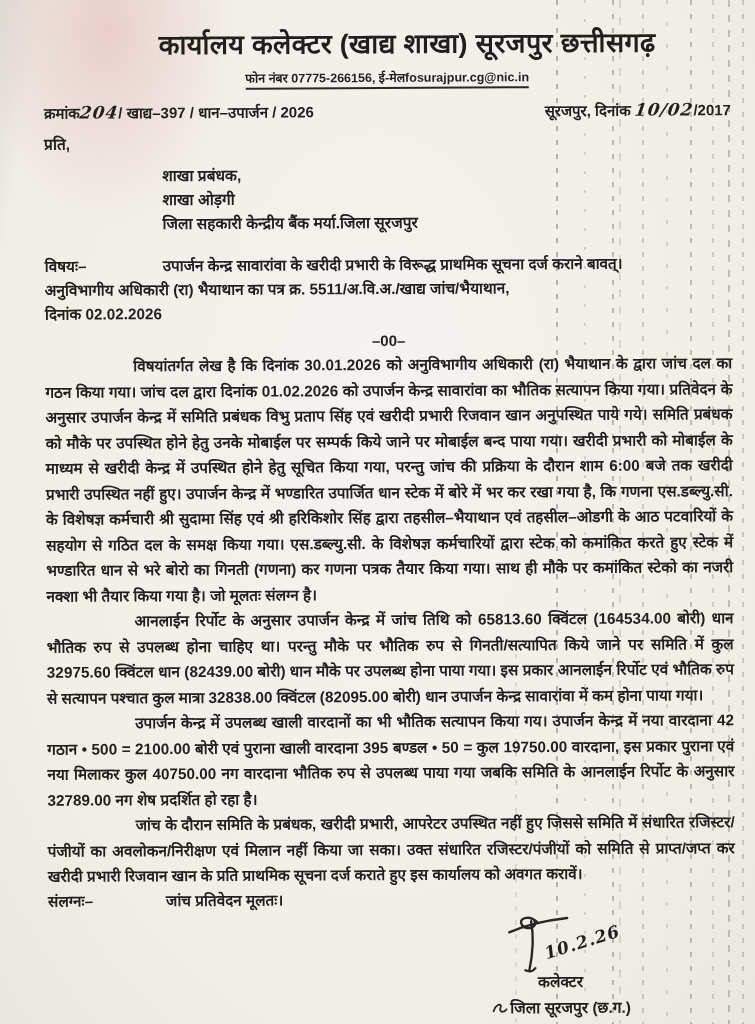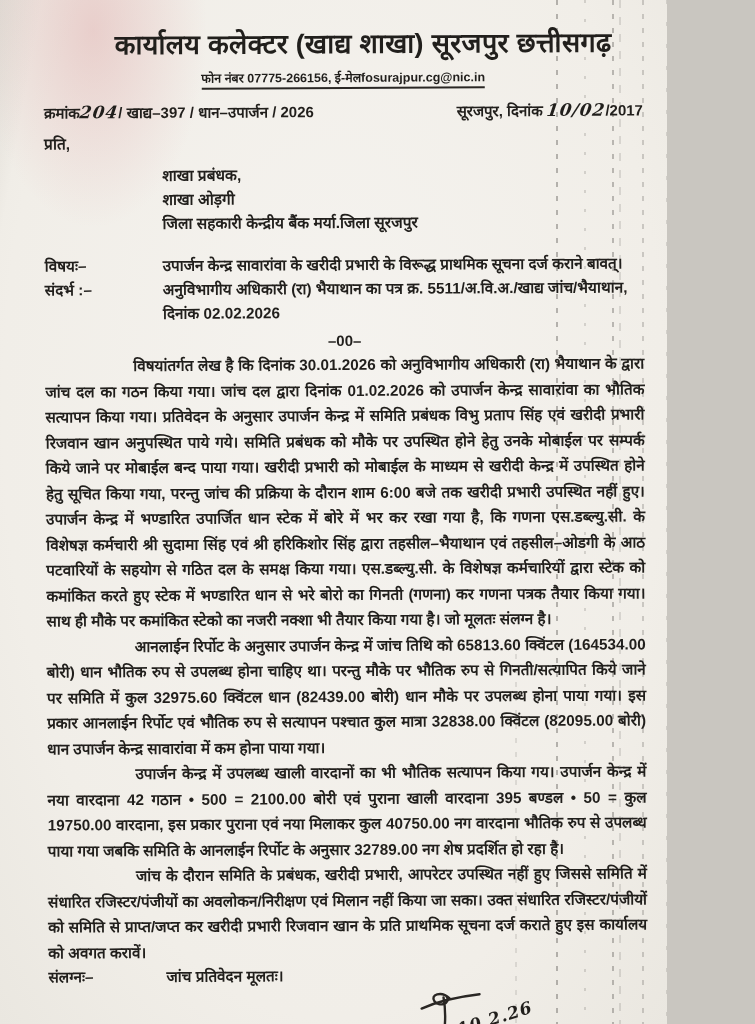--- a/index.html
+++ b/index.html
@@ -3,21 +3,21 @@
 <meta charset="utf-8">
 <style>
   * { box-sizing: border-box; margin: 0; padding: 0; }
   html,body { width:755px; }
   body {
     font-family: "Liberation Sans", "DejaVu Sans", sans-serif;
     background:#c9c6c0;
   }
   .page {
     position:relative;
-    width:667px; height:1024px;
+    width:755px; height:1024px;
     background:
       radial-gradient(ellipse at 14% 3%, rgba(222,168,168,0.45) 0%, rgba(222,168,168,0) 14%),
       linear-gradient(100deg, rgba(120,112,104,0.12) 0%, rgba(120,112,104,0) 5%),
       radial-gradient(ellipse at 50% 40%, #f5f3ef 0%, #f1eee8 70%, #eae7e0 100%);
     overflow:hidden;
     color:#211f1c;
   }
   
   .streak {
     position:absolute; top:0; height:100%; width:2px; pointer-events:none;
@@ -129,21 +129,20 @@
       <div>शाखा ओड़गी</div>
       <div>जिला सहकारी केन्द्रीय बैंक मर्या.जिला सूरजपुर</div>
     </div>
 
     <div class="svrow subject-row">
       <div class="svlabel">विषयः–</div>
       <div class="svtext">उपार्जन केन्द्र सावारांवा के खरीदी प्रभारी के विरूद्ध प्राथमिक सूचना दर्ज कराने बावत्।</div>
     </div>
 
     <div class="svrow">
-      <div class="svlabel">संदर्भ :–</div>
       <div class="svtext">
         <div>अनुविभागीय अधिकारी (रा) भैयाथान का पत्र क्र. 5511/अ.वि.अ./खाद्य जांच/भैयाथान,</div>
         <div>दिनांक 02.02.2026</div>
       </div>
     </div>
 
     <div class="sep">–00–</div>
 
     <div class="body-text">
       <div class="para">विषयांतर्गत लेख है कि दिनांक 30.01.2026 को अनुविभागीय अधिकारी (रा) भैयाथान के द्वारा जांच दल का गठन किया गया। जांच दल द्वारा दिनांक 01.02.2026 को उपार्जन केन्द्र सावारांवा का भौतिक सत्यापन किया गया। प्रतिवेदन के अनुसार उपार्जन केन्द्र में समिति प्रबंधक विभु प्रताप सिंह एवं खरीदी प्रभारी रिजवान खान अनुपस्थित पाये गये। समिति प्रबंधक को मौके पर उपस्थित होने हेतु उनके मोबाईल पर सम्पर्क किये जाने पर मोबाईल बन्द पाया गया। खरीदी प्रभारी को मोबाईल के माध्यम से खरीदी केन्द्र में उपस्थित होने हेतु सूचित किया गया, परन्तु जांच की प्रक्रिया के दौरान शाम 6:00 बजे तक खरीदी प्रभारी उपस्थित नहीं हुए। उपार्जन केन्द्र में भण्डारित उपार्जित धान स्टेक में बोरे में भर कर रखा गया है, कि गणना एस.डब्ल्यु.सी. के विशेषज्ञ कर्मचारी श्री सुदामा सिंह एवं श्री हरिकिशोर सिंह द्वारा तहसील–भैयाथान एवं तहसील–ओडगी के आठ पटवारियों के सहयोग से गठित दल के समक्ष किया गया। एस.डब्ल्यु.सी. के विशेषज्ञ कर्मचारियों द्वारा स्टेक को कमांकित करते हुए स्टेक में भण्डारित धान से भरे बोरो का गिनती (गणना) कर गणना पत्रक तैयार किया गया। साथ ही मौके पर कमांकित स्टेको का नजरी नक्शा भी तैयार किया गया है। जो मूलतः संलग्न है।</div>

